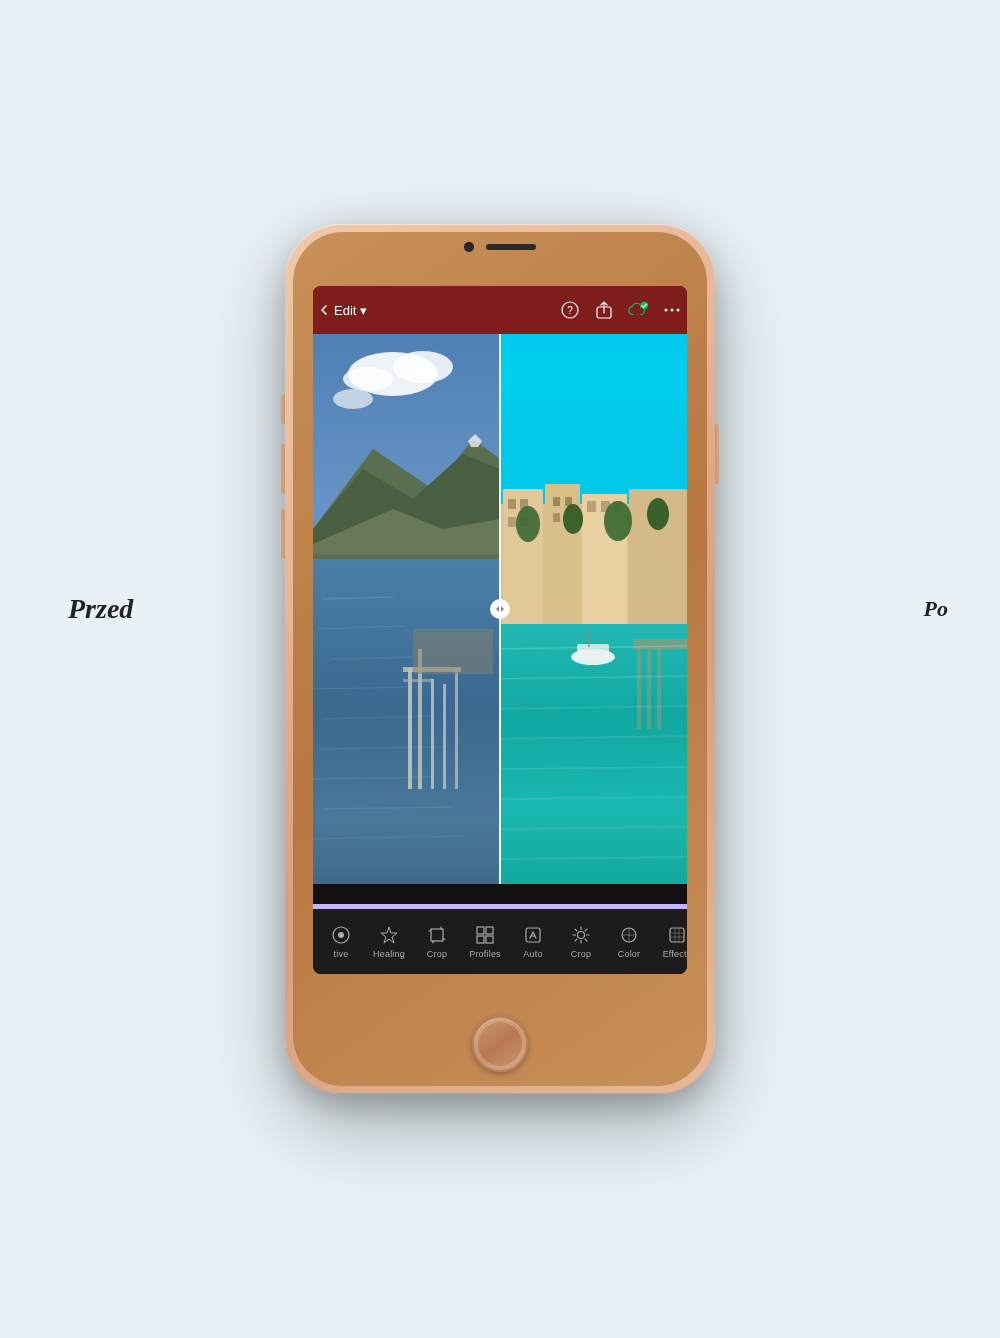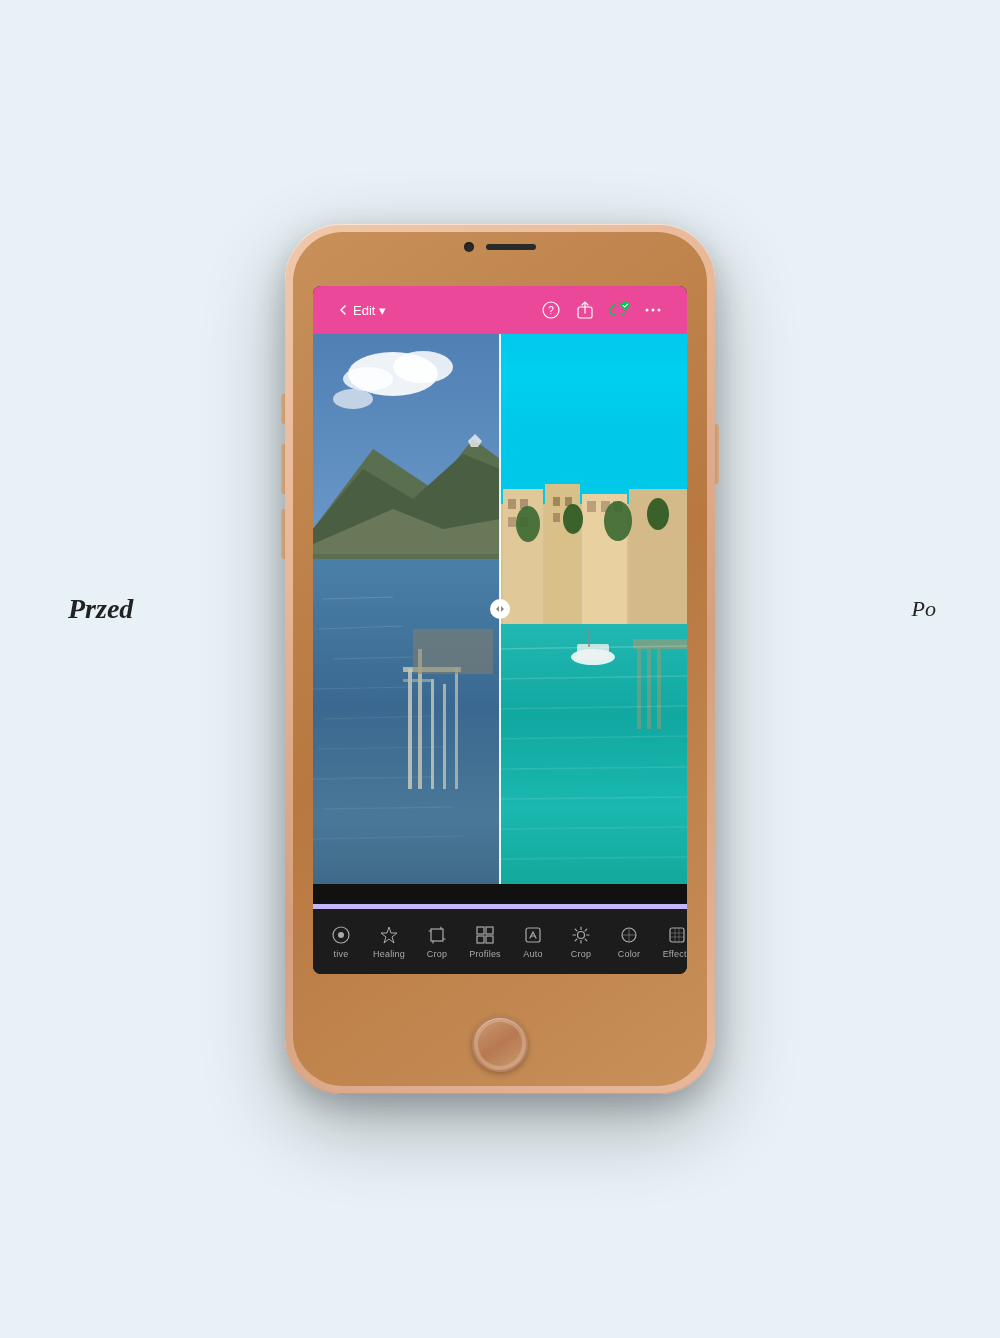--- a/index.html
+++ b/index.html
@@ -34,27 +34,27 @@
       top: 50%;
       transform: translateY(-50%) translateY(-60px);
       font-style: italic;
       font-size: 28px;
       color: #222;
       font-weight: 600;
     }
 
     .label-po {
       position: absolute;
-      right: 64px;
+      right: 52px;
       top: 50%;
       transform: translateY(-50%) translateY(-60px);
       font-style: italic;
       font-size: 22px;
       color: #222;
-      font-weight: 400;
+      font-weight: 700;
     }
 
     
     .phone {
       width: 430px;
       height: 870px;
       background: linear-gradient(145deg, #f0c8aa 0%, #e8b898 30%, #d4a080 60%, #e8b898 100%);
       border-radius: 56px;
       position: relative;
       box-shadow:
@@ -84,26 +84,26 @@
       right: 28px;
       bottom: 120px;
       background: #1a1a1a;
       border-radius: 8px;
       overflow: hidden;
       z-index: 10;
     }
 
     
     .app-topbar {
-      background: #ec4899;
+      background: #7f1d1d;
       height: 48px;
       display: flex;
       align-items: center;
       justify-content: space-between;
-      padding: 0 24px;
+      padding: 0 5px;
       flex-shrink: 0;
     }
 
     .topbar-left {
       display: flex;
       align-items: center;
       gap: 4px;
       color: white;
       font-size: 14px;
     }

